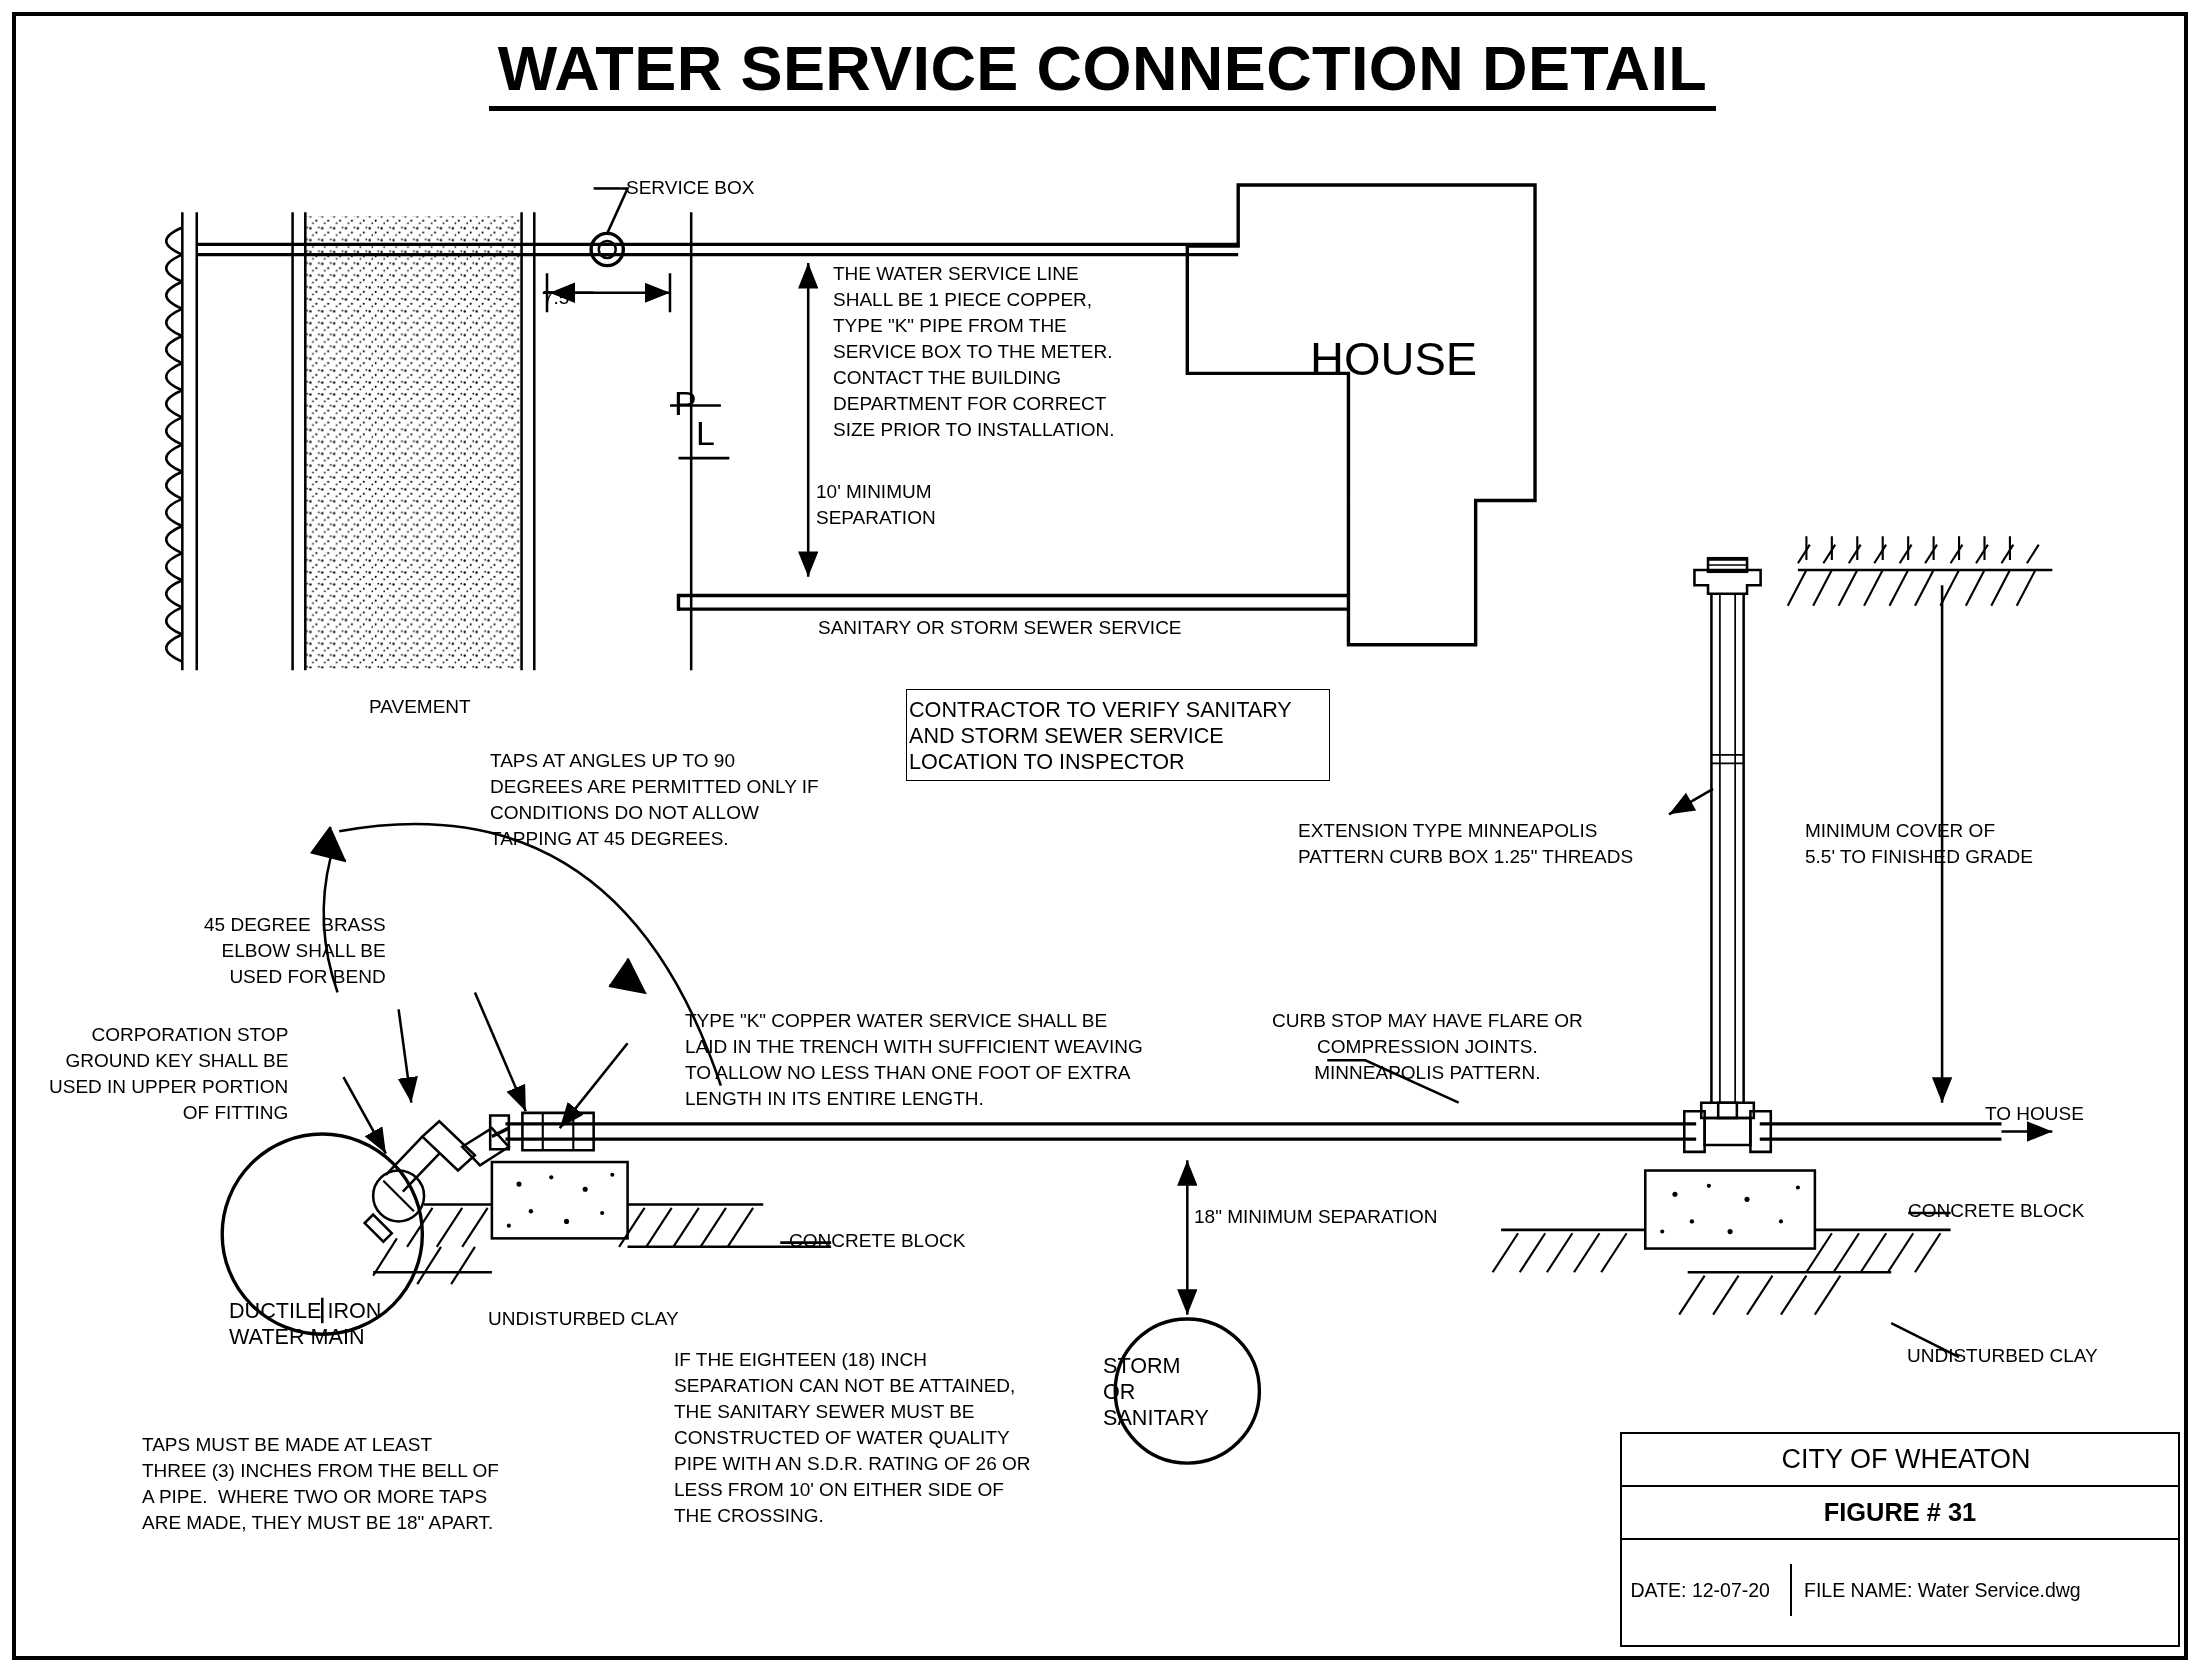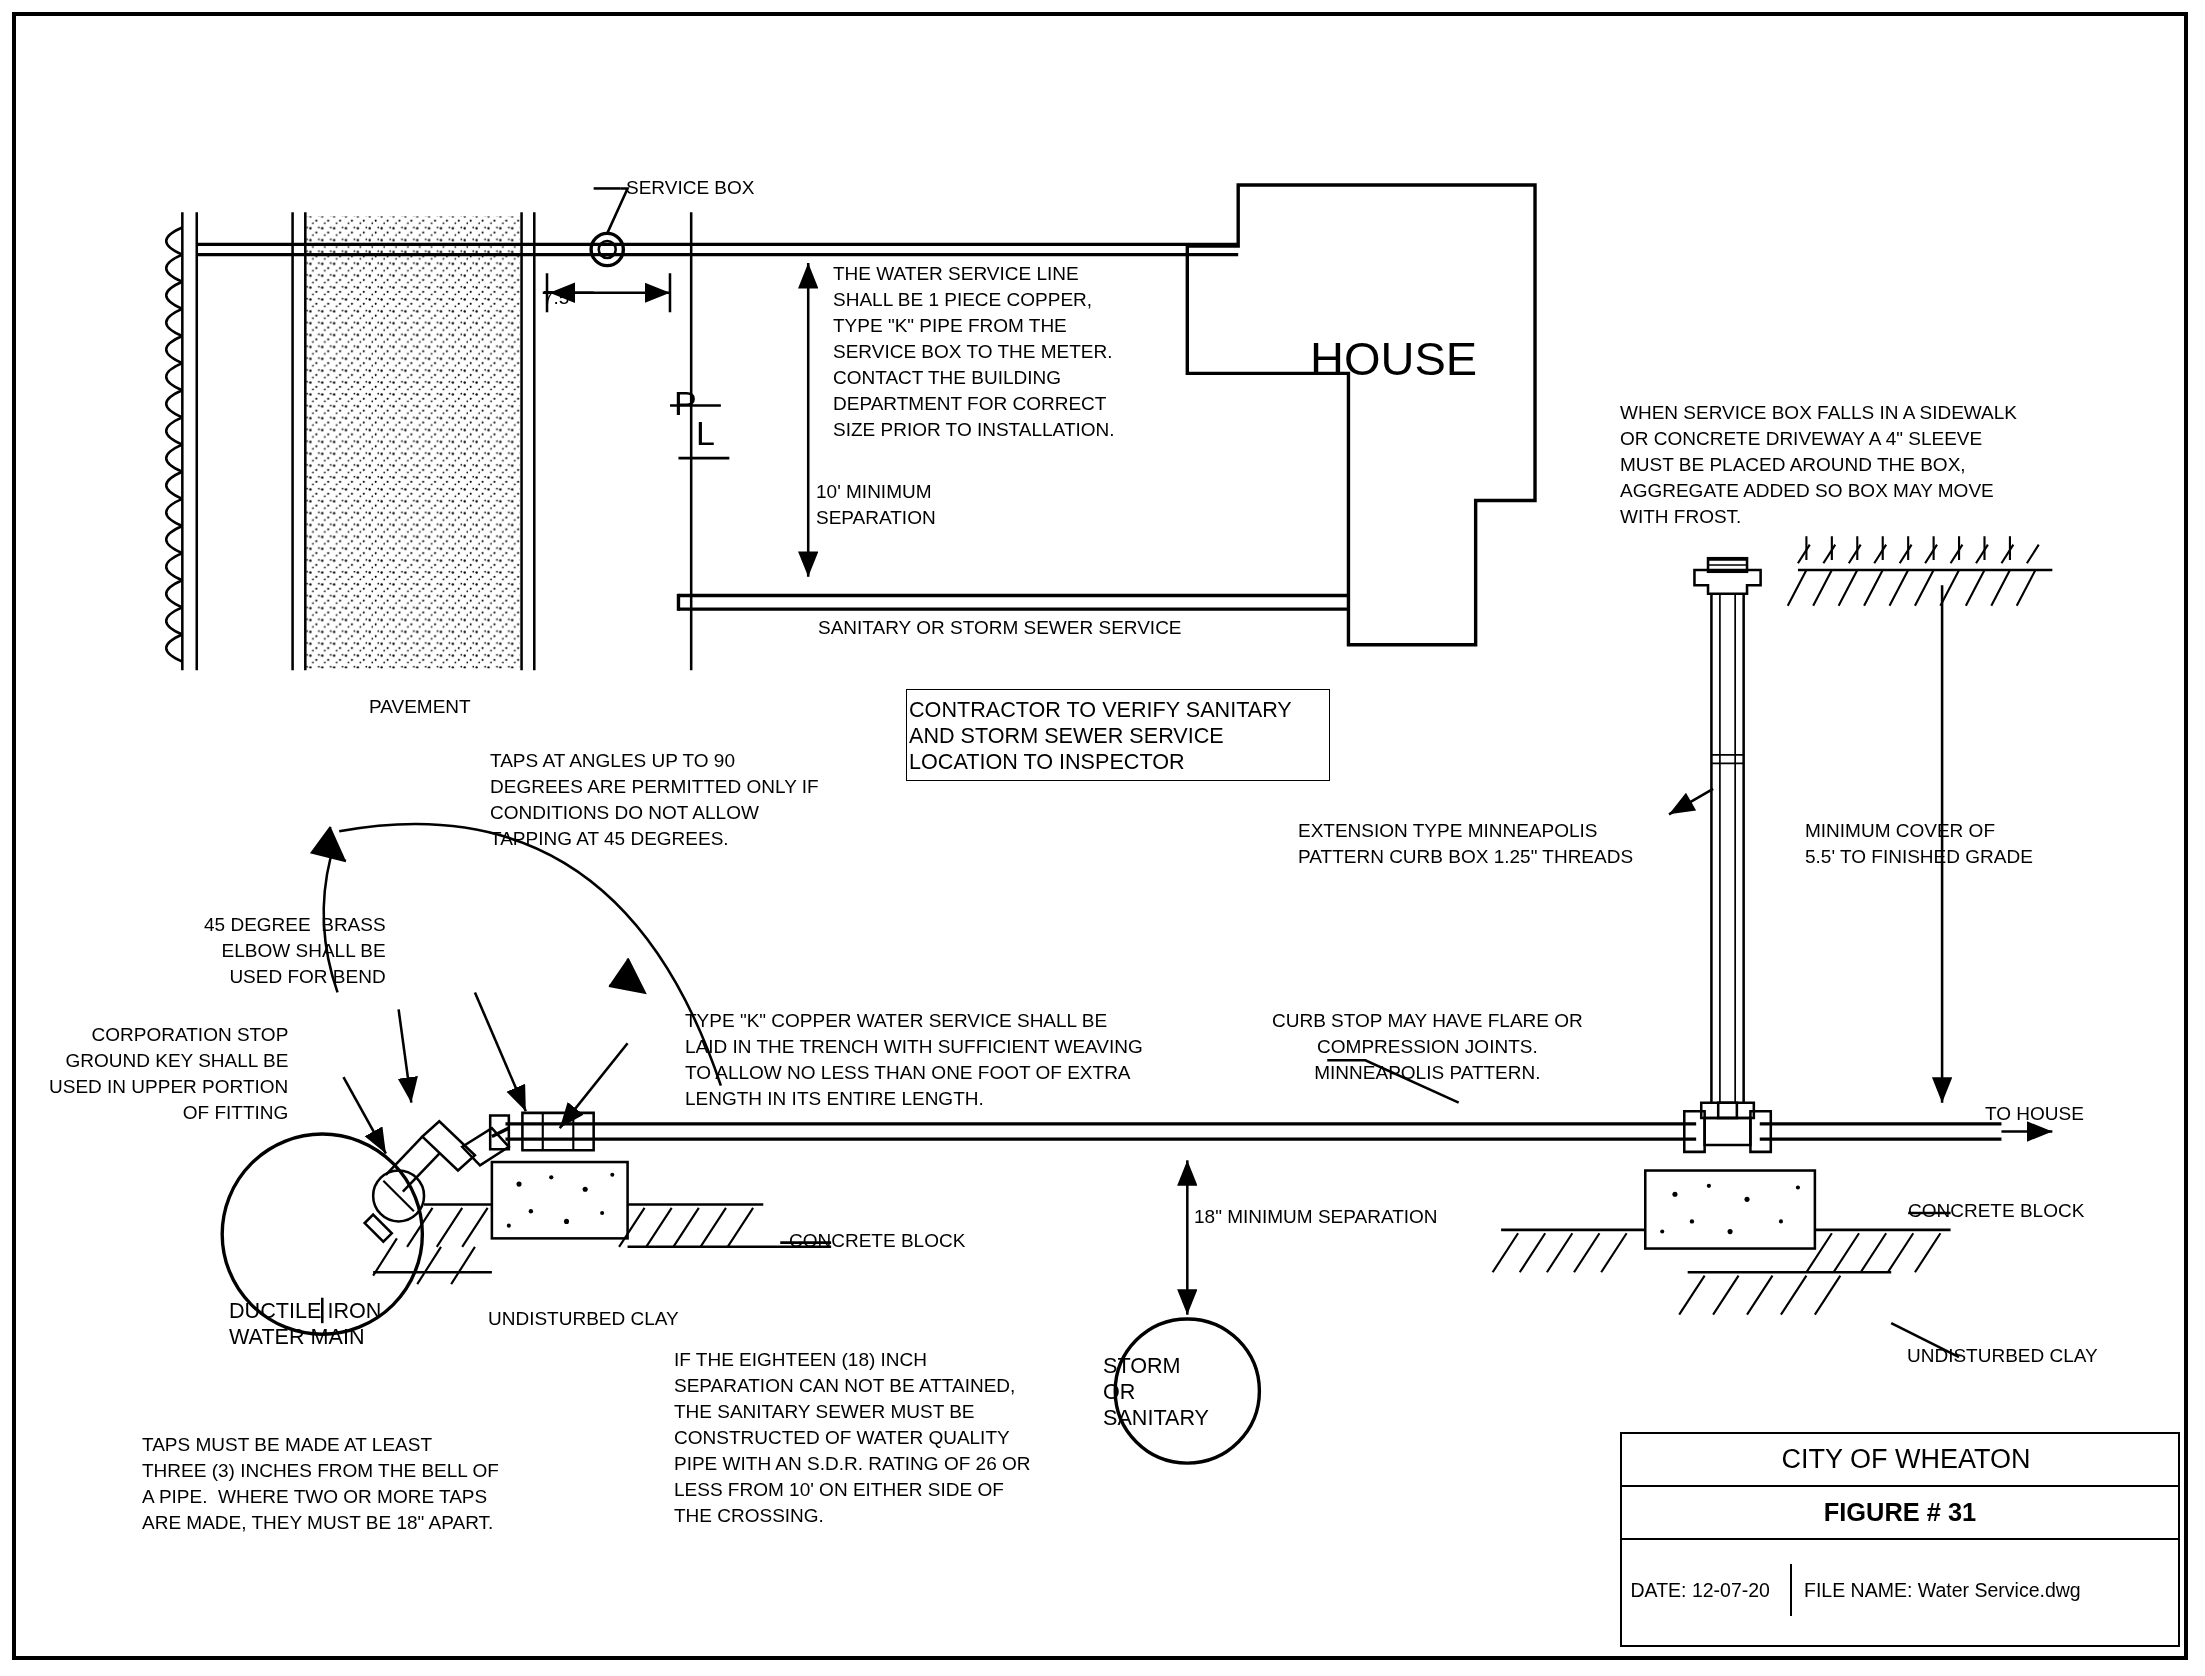--- a/index.html
+++ b/index.html
@@ -18,20 +18,21 @@
   .tbrow:last-child{border-bottom:none;margin-top:24px;}
   .tbsmall{font-size:19.5px;}
 </style>
 </head>
 <body>
 
 <div id="sheet">
 
   <div class="frame"></div>
 
+  <div class="title"><span>WATER SERVICE CONNECTION DETAIL</span></div>
 
   <svg viewBox="0 0 2600 1977">
     <defs>
       <marker id="arrow" markerWidth="12" markerHeight="12" refX="10" refY="4" orient="auto">
         <path d="M0,0 L10,4 L0,8 z" fill="#000"></path>
       </marker>
       <marker id="arrowstart" markerWidth="12" markerHeight="12" refX="0" refY="4" orient="auto">
         <path d="M10,0 L0,4 L10,8 z" fill="#000"></path>
       </marker>
       <pattern id="dots" width="14" height="14" patternUnits="userSpaceOnUse">
@@ -198,25 +199,20 @@
   <div class="txt" style="left:833px;top:261px;">THE WATER SERVICE LINE
 SHALL BE 1 PIECE COPPER,
 TYPE "K" PIPE FROM THE
 SERVICE BOX TO THE METER.
 CONTACT THE BUILDING
 DEPARTMENT FOR CORRECT
 SIZE PRIOR TO INSTALLATION.</div>
   <div class="txt" style="left:816px;top:479px;">10' MINIMUM
 SEPARATION</div>
   <div class="txt" style="left:818px;top:615px;">SANITARY OR STORM SEWER SERVICE</div>
-  <div class="txt" style="left:1620px;top:400px;">WHEN SERVICE BOX FALLS IN A SIDEWALK
-OR CONCRETE DRIVEWAY A 4" SLEEVE
-MUST BE PLACED AROUND THE BOX,
-AGGREGATE ADDED SO BOX MAY MOVE
-WITH FROST.</div>
   <div class="txt" style="left:1298px;top:818px;">EXTENSION TYPE MINNEAPOLIS
 PATTERN CURB BOX 1.25" THREADS</div>
   <div class="txt" style="left:1805px;top:818px;">MINIMUM COVER OF
 5.5' TO FINISHED GRADE</div>
   <div class="txt" style="left:490px;top:748px;">TAPS AT ANGLES UP TO 90
 DEGREES ARE PERMITTED ONLY IF
 CONDITIONS DO NOT ALLOW
 TAPPING AT 45 DEGREES.</div>
   <div class="txt" style="left:204px;top:912px;text-align:right;">45 DEGREE  BRASS
 ELBOW SHALL BE

